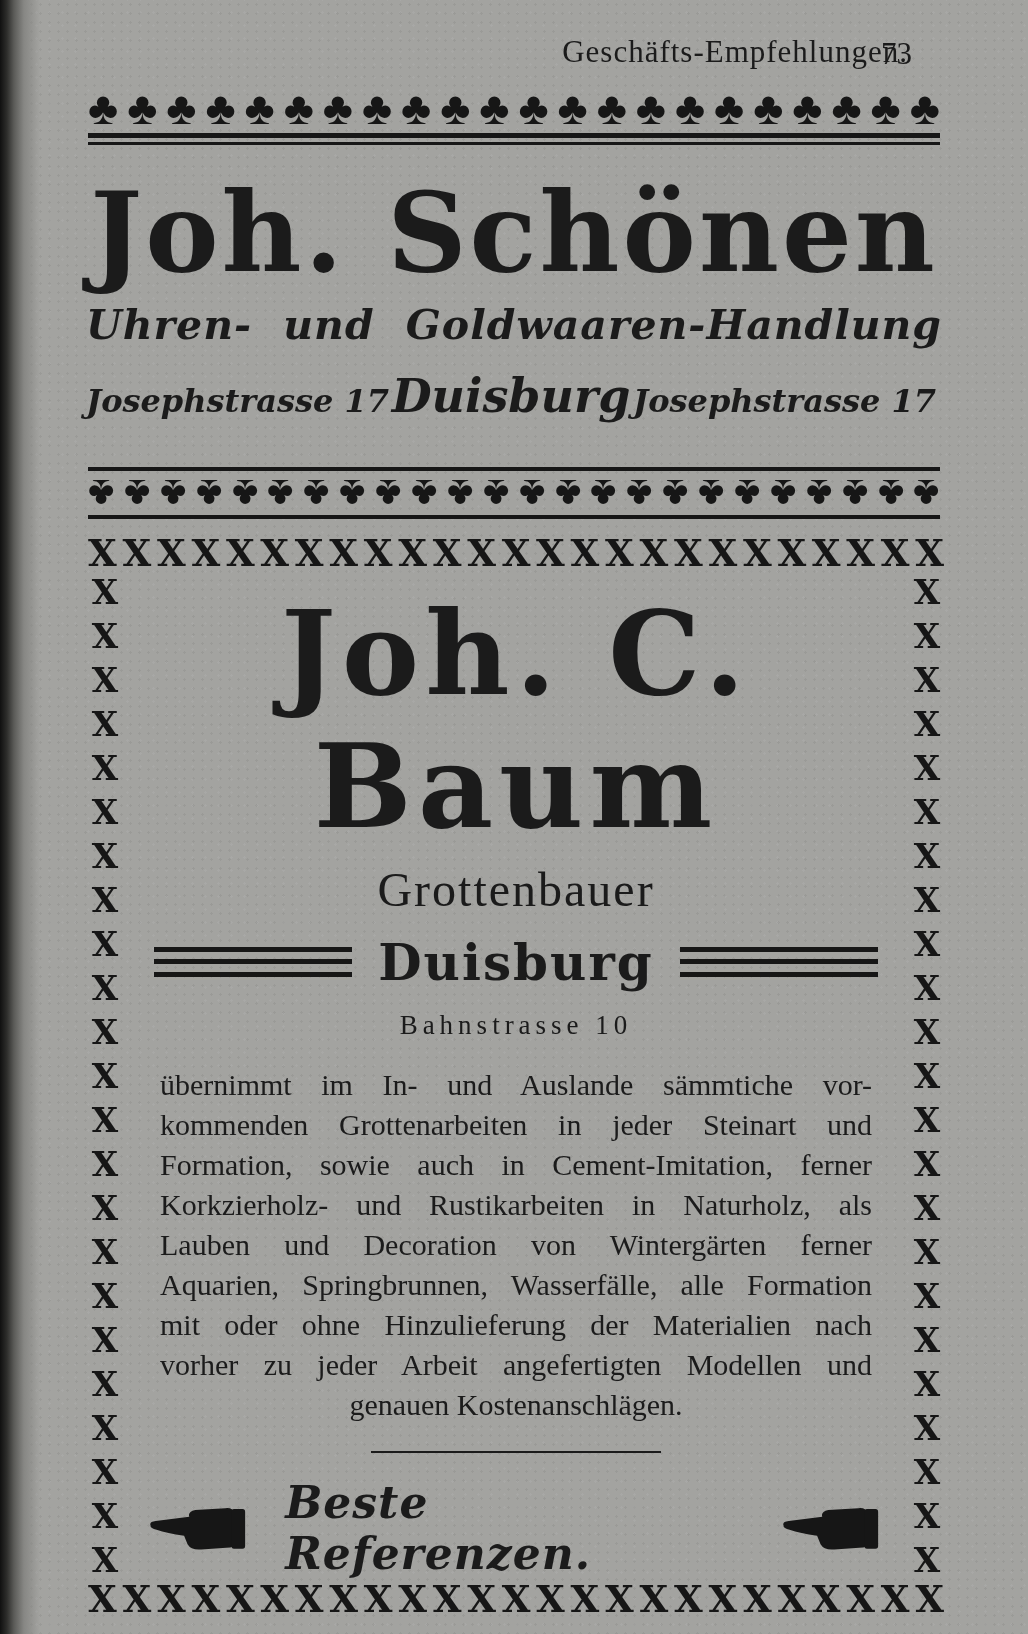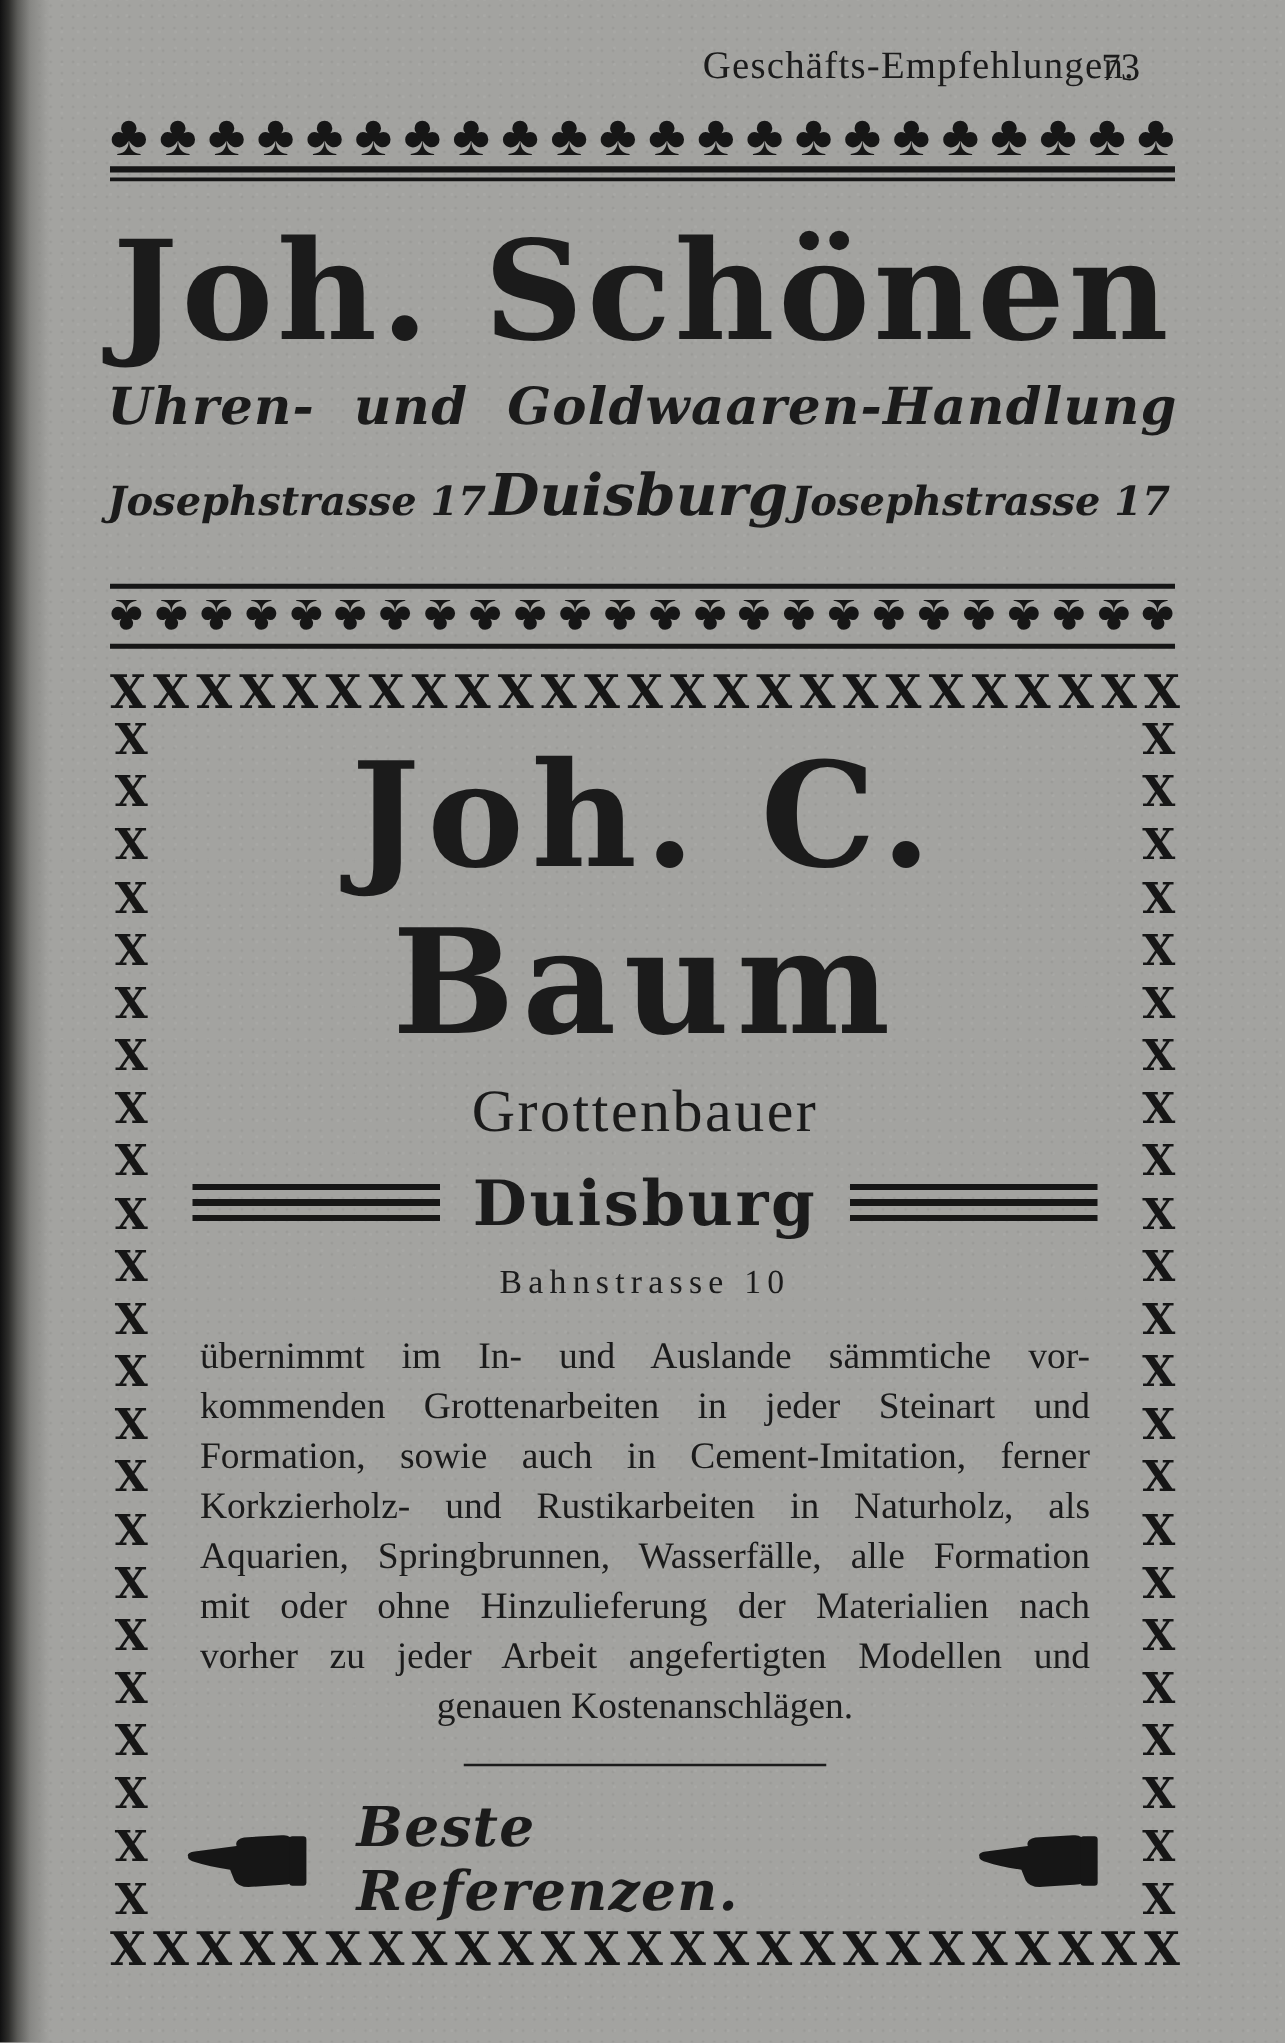--- a/index.html
+++ b/index.html
@@ -265,20 +265,21 @@
       <span class="triple-rule"></span>
     </div>
 
     <div class="baum-street">Bahnstrasse 10</div>
 
     <div class="baum-paragraph">
         <div class="bodyline"><span>übernimmt im In- und Auslande </span><span class="b">sämmtiche vor-</span></div>
         <div class="bodyline"><span class="b">kommenden Grottenarbeiten</span><span> in jeder Steinart und</span></div>
         <div class="bodyline"><span>Formation, sowie auch in Cement-Imitation, ferner</span></div>
         <div class="bodyline"><span>Korkzierholz- und Rustikarbeiten in Naturholz, als</span></div>
+        <div class="bodyline"><span>Lauben und Decoration von Wintergärten ferner</span></div>
         <div class="bodyline"><span>Aquarien, Springbrunnen, Wasserfälle, alle Formation</span></div>
         <div class="bodyline"><span>mit oder ohne Hinzulieferung der Materialien nach</span></div>
         <div class="bodyline"><span>vorher zu jeder Arbeit angefertigten Modellen und</span></div>
         <div class="bodyline centerline"><span>genauen Kostenanschlägen.</span></div>
       </div>
 
     <div class="thin-rule"></div>
 
     <div class="baum-footer">
       <svg class="manicule" width="104" height="52" viewBox="0 0 120 60" aria-hidden="true">

